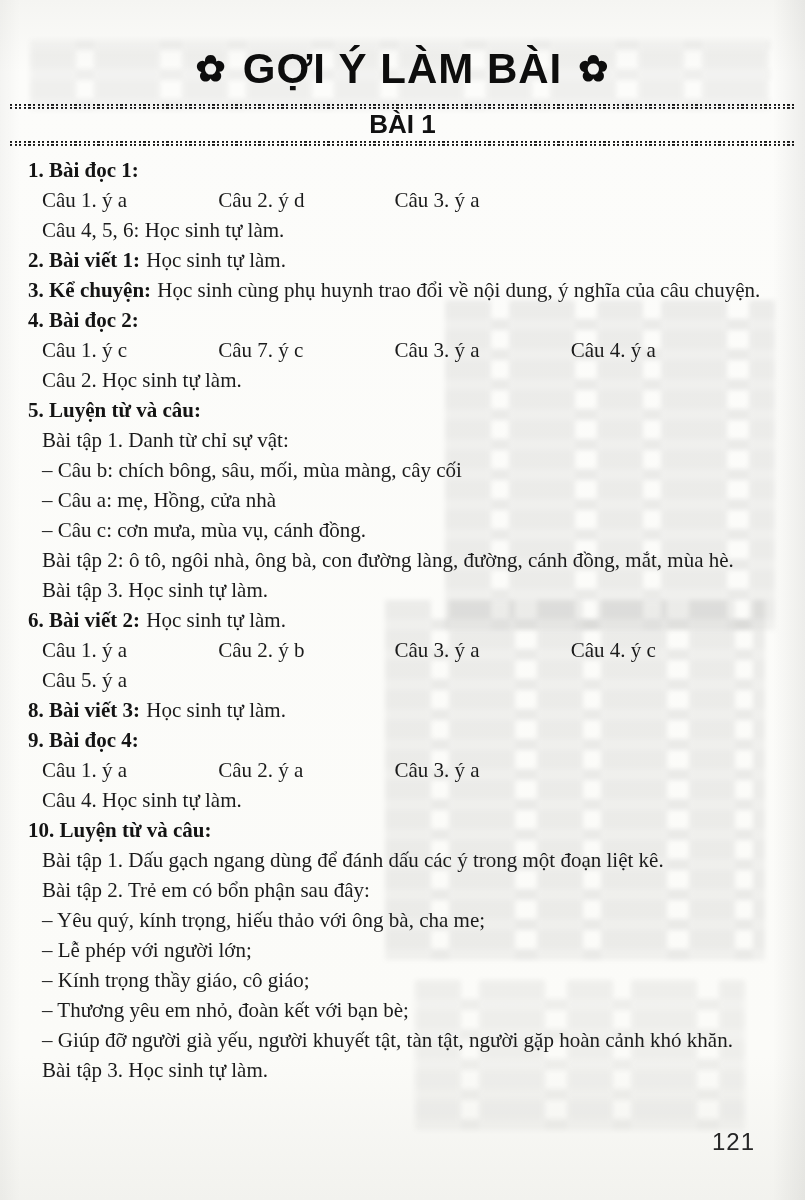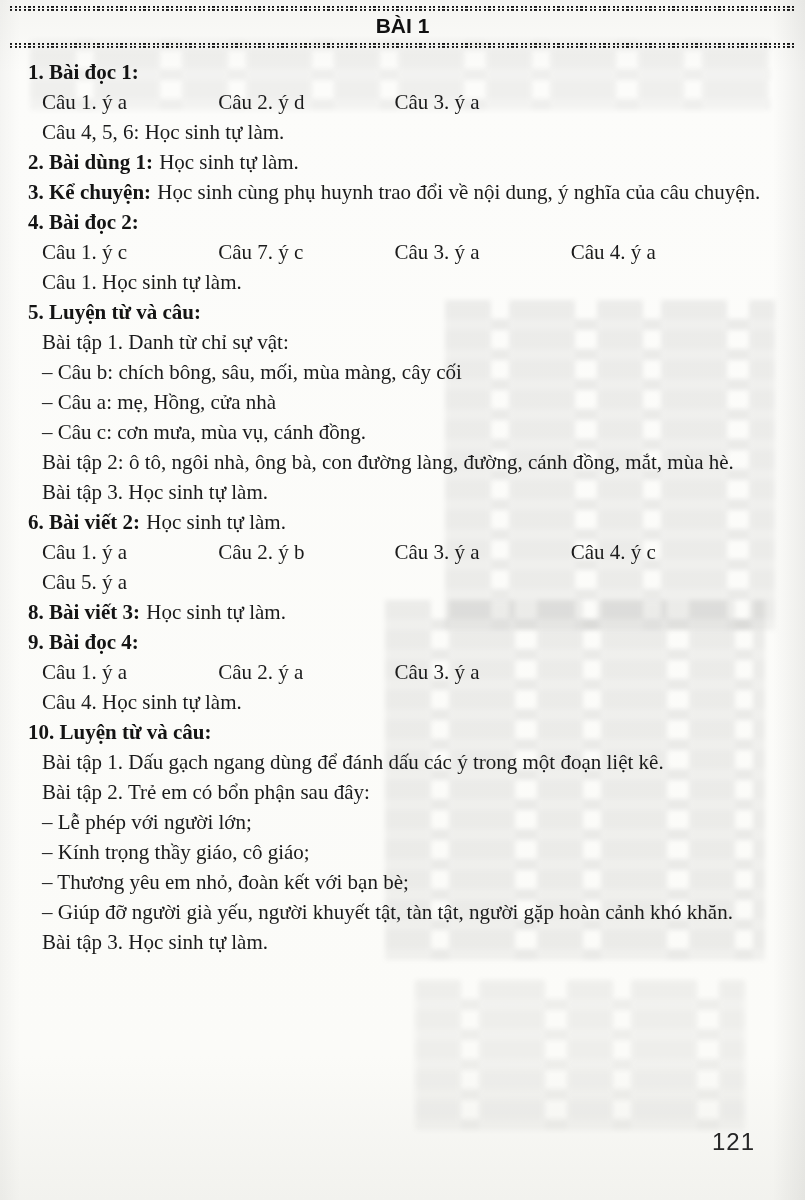--- a/index.html
+++ b/index.html
@@ -62,21 +62,21 @@
   .rule-top { margin-top: 6px; }
   .rule-bottom { margin-top: 2px; }
 
   .lesson {
     position: relative;
     height: 30px;
     line-height: 30px;
     text-align: center;
     font-family: "Liberation Sans", sans-serif;
     font-weight: bold;
-    font-size: 21px;
+    font-size: 26px;
     color: #111;
   }
 
   .content {
     position: relative;
     margin-top: 9px;
     font-size: 21px;
     color: #1b1b1b;
   }
   .line { line-height: 30px; white-space: nowrap; }
@@ -99,20 +99,21 @@
 </style>
 </head>
 <body>
 
 <div class="page">
   <div class="ghost ghost-a"></div>
   <div class="ghost ghost-b"></div>
   <div class="ghost ghost-c"></div>
   <div class="ghost ghost-d"></div>
 
+  <h1 class="title"><span class="flower">✿</span><span>GỢI Ý LÀM BÀI</span><span class="flower">✿</span></h1>
 
   <div class="dotted-rule rule-top"></div>
   <div class="lesson">BÀI 1</div>
   <div class="dotted-rule rule-bottom"></div>
 
   <main class="content">
 
     <div class="item">
       <div class="line head">
         <span class="num">1.</span>
@@ -122,21 +123,21 @@
         <span class="cell">Câu 1. ý a</span>
         <span class="cell">Câu 2. ý d</span>
         <span class="cell">Câu 3. ý a</span>
       </div>
       <div class="line indent">Câu 4, 5, 6: Học sinh tự làm.</div>
     </div>
 
     <div class="item">
       <div class="line head">
         <span class="num">2.</span>
-        <span class="hd">Bài dùng 1:</span>
+        <span class="hd">Bài viết 1:</span>
         <span class="tail">Học sinh tự làm.</span>
       </div>
     </div>
 
     <div class="item">
       <div class="line head">
         <span class="num">3.</span>
         <span class="hd">Kể chuyện:</span>
         <span class="tail">Học sinh cùng phụ huynh trao đổi về nội dung, ý nghĩa của câu chuyện.</span>
       </div>
@@ -146,21 +147,21 @@
       <div class="line head">
         <span class="num">4.</span>
         <span class="hd">Bài đọc 2:</span>
       </div>
       <div class="line indent cols">
         <span class="cell">Câu 1. ý c</span>
         <span class="cell">Câu 7. ý c</span>
         <span class="cell">Câu 3. ý a</span>
         <span class="cell">Câu 4. ý a</span>
       </div>
-      <div class="line indent">Câu 1. Học sinh tự làm.</div>
+      <div class="line indent">Câu 2. Học sinh tự làm.</div>
     </div>
 
     <div class="item">
       <div class="line head">
         <span class="num">5.</span>
         <span class="hd">Luyện từ và câu:</span>
       </div>
       <div class="line indent">Bài tập 1. Danh từ chỉ sự vật:</div>
       <div class="line indent">– Câu b: chích bông, sâu, mối, mùa màng, cây cối</div>
       <div class="line indent">– Câu a: mẹ, Hồng, cửa nhà</div>
@@ -208,20 +209,21 @@
       <div class="line indent">Câu 4. Học sinh tự làm.</div>
     </div>
 
     <div class="item">
       <div class="line head">
         <span class="num">10.</span>
         <span class="hd">Luyện từ và câu:</span>
       </div>
       <div class="line indent">Bài tập 1. Dấu gạch ngang dùng để đánh dấu các ý trong một đoạn liệt kê.</div>
       <div class="line indent">Bài tập 2. Trẻ em có bổn phận sau đây:</div>
+      <div class="line indent">– Yêu quý, kính trọng, hiếu thảo với ông bà, cha me;</div>
       <div class="line indent">– Lễ phép với người lớn;</div>
       <div class="line indent">– Kính trọng thầy giáo, cô giáo;</div>
       <div class="line indent">– Thương yêu em nhỏ, đoàn kết với bạn bè;</div>
       <div class="line indent">– Giúp đỡ người già yếu, người khuyết tật, tàn tật, người gặp hoàn cảnh khó khăn.</div>
       <div class="line indent">Bài tập 3. Học sinh tự làm.</div>
     </div>
 
   </main>
 
   <div class="page-number">121</div>

